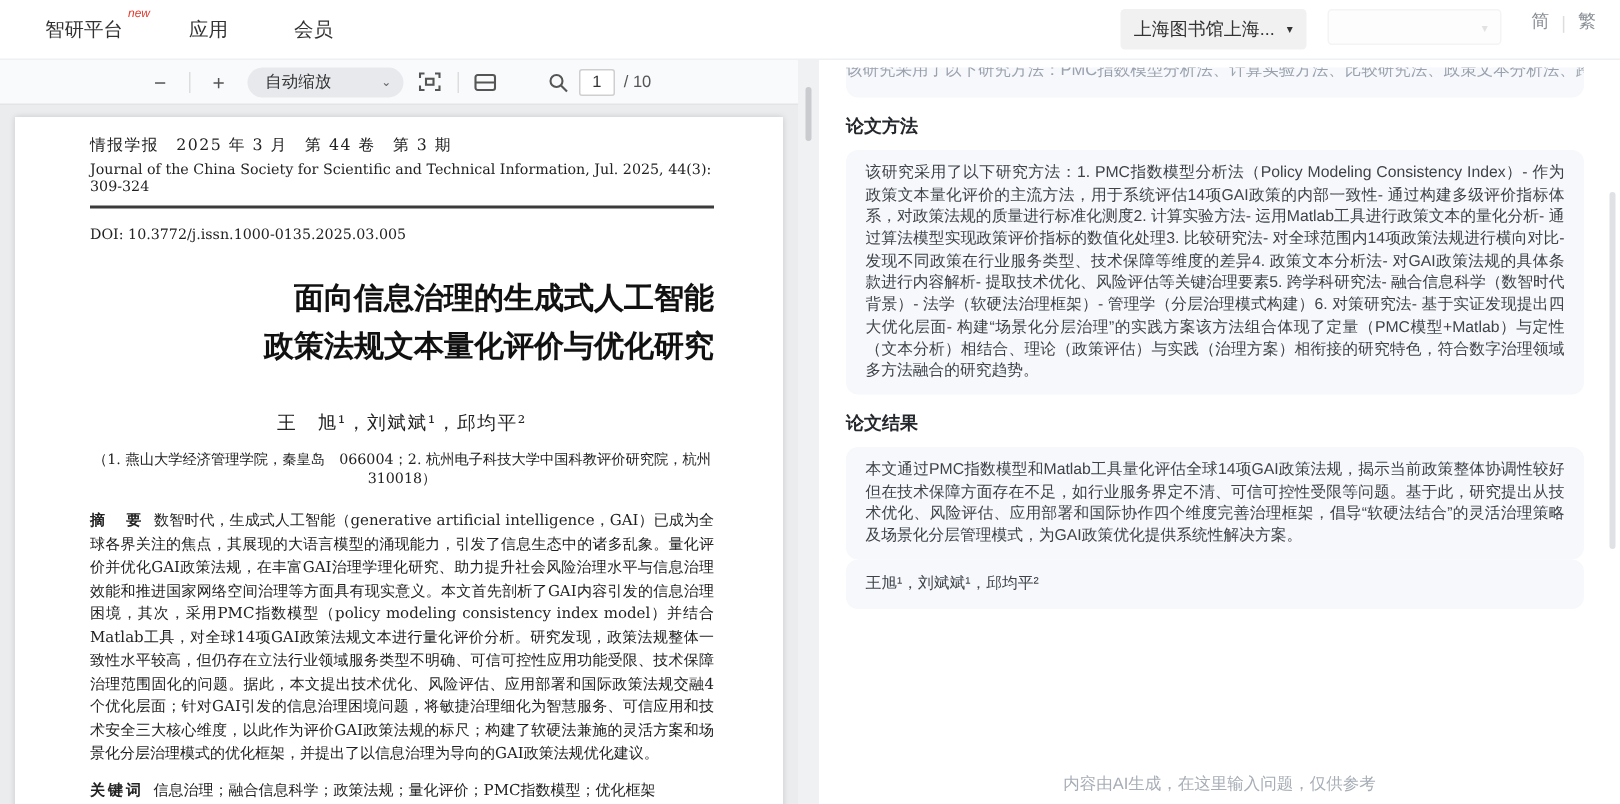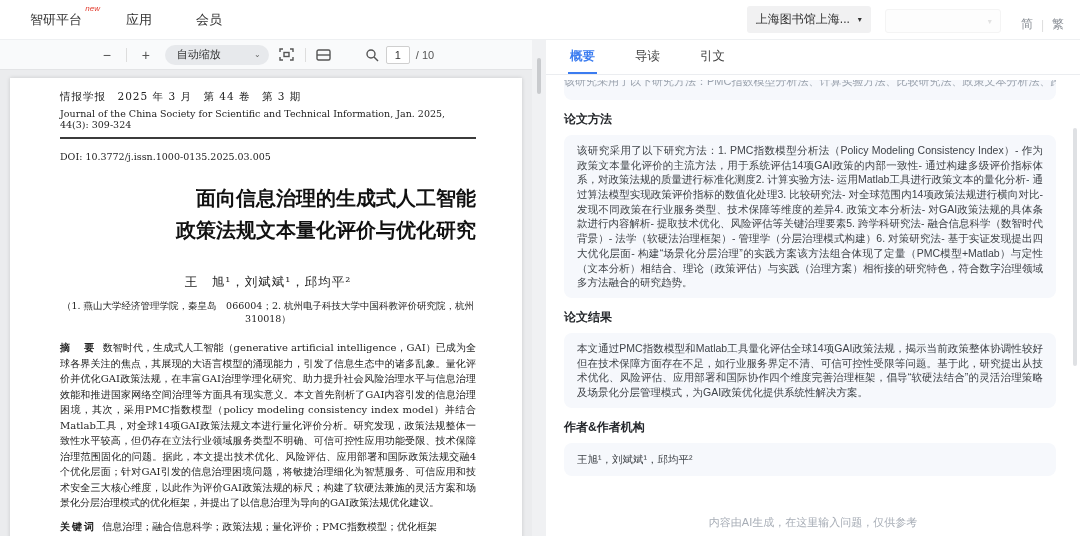--- a/index.html
+++ b/index.html
@@ -13,21 +13,21 @@
   .logo-row { display:flex; align-items:center; gap:5px; }
   .logo-mark { width:22px; height:18px; background:#d5342b; border-radius:3px; position:relative; }
   .logo-mark::before { content:""; position:absolute; left:4px; top:3px; width:5px; height:12px; background:#fff; }
   .logo-mark::after  { content:""; position:absolute; left:12px; top:3px; width:6px; height:7px; background:#fff; }
   .logo-cn { color:#d5342b; font-weight:bold; font-size:14px; letter-spacing:2px; line-height:1; }
   .logo-en { color:#d5342b; font-size:6px; letter-spacing:1.5px; line-height:1; margin-top:2px; }
   .logo-sub { color:#2a5fa5; font-weight:bold; font-size:11px; letter-spacing:4.5px; margin-top:2px; line-height:1; }
   .nav { display:flex; gap:44px; margin-left:14px; }
   .nav-item { font-size:13px; color:#333; position:relative; cursor:pointer; }
   .nav-badge { position:absolute; top:-7px; right:-18px; color:#e23b2e; font-size:8px; font-style:italic; }
-  .hdr-right { margin-left:auto; display:flex; align-items:flex-end; gap:14px; }
+  .hdr-right { margin-left:auto; display:flex; align-items:flex-start; gap:14px; }
   .org-dd { background:#f1f1f2; border-radius:3px; padding:5px 9px; font-size:12px; color:#333;
             display:flex; align-items:center; gap:8px; cursor:pointer; }
   .org-dd .caret { font-size:8px; color:#333; }
   .ghost-dd { width:116px; height:24px; background:#fdfdfd; border:1px solid #f4f4f4; border-radius:3px;
               display:flex; align-items:center; justify-content:flex-end; padding:0 8px; }
   .ghost-dd .caret { font-size:8px; color:#e2e2e2; }
   .lang { display:flex; align-items:center; gap:8px; font-size:12px; color:#8a8f96; margin-left:6px; }
   .lang .div { color:#ddd; }
   .lang span { cursor:pointer; }
 
@@ -155,21 +155,21 @@
           </svg>
         </div>
         <input class="page-input" value="1" style="">
         <span class="page-total">/ 10</span>
       </div>
     </div>
 
     <div class="pdf-area">
       <div class="page">
         <div class="j-cn">情报学报　2025 年 3 月　第 44 卷　第 3 期</div>
-        <div class="j-en">Journal of the China Society for Scientific and Technical Information, Jan. 2025, 44(3): 309-324</div>
+        <div class="j-en">Journal of the China Society for Scientific and Technical Information, Jul. 2025, 44(3): 309-324</div>
         <hr class="rule">
         <div class="doi">DOI: 10.3772/j.issn.1000-0135.2025.03.005</div>
         <div class="p-title">
           <div>面向信息治理的生成式人工智能</div>
           <div>政策法规文本量化评价与优化研究</div>
         </div>
         <div class="p-authors">王　旭¹，刘斌斌¹，邱均平²</div>
         <div class="p-affil">（1. 燕山大学经济管理学院，秦皇岛　066004；2. 杭州电子科技大学中国科教评价研究院，杭州　310018）</div>
         <div class="p-abs">
           <b>摘　要</b>&nbsp;&nbsp;<span>数智时代，生成式人工智能（generative artificial intelligence，GAI）已成为全球各界关注的焦点，其展现的大语言模型的涌现能力，引发了信息生态中的诸多乱象。量化评价并优化GAI政策法规，在丰富GAI治理学理化研究、助力提升社会风险治理水平与信息治理效能和推进国家网络空间治理等方面具有现实意义。本文首先剖析了GAI内容引发的信息治理困境，其次，采用PMC指数模型（policy modeling consistency index model）并结合Matlab工具，对全球14项GAI政策法规文本进行量化评价分析。研究发现，政策法规整体一致性水平较高，但仍存在立法行业领域服务类型不明确、可信可控性应用功能受限、技术保障治理范围固化的问题。据此，本文提出技术优化、风险评估、应用部署和国际政策法规交融4个优化层面；针对GAI引发的信息治理困境问题，将敏捷治理细化为智慧服务、可信应用和技术安全三大核心维度，以此作为评价GAI政策法规的标尺；构建了软硬法兼施的灵活方案和场景化分层治理模式的优化框架，并提出了以信息治理为导向的GAI政策法规优化建议。</span>
@@ -180,38 +180,32 @@
 
       </div>
     </div>
   </div>
 
   <div class="gutter">
     <div class="gutter-handle"></div>
   </div>
 
   <div class="ai">
-    <div class="tabs">
-      <div class="tab active">概要</div>
-      <div class="tab">导读</div>
-      <div class="tab">引文</div>
-    </div>
 
     <div class="ai-content">
       <div class="sliver">
         <div>该研究采用了以下研究方法：PMC指数模型分析法、计算实验方法、比较研究法、政策文本分析法、跨学科研究法、对策研究法，体现了定量与定性相结合的研究特色</div>
       </div>
 
       <div class="sec-h">论文方法</div>
       <div class="card">该研究采用了以下研究方法：1. PMC指数模型分析法（Policy Modeling Consistency Index）- 作为政策文本量化评价的主流方法，用于系统评估14项GAI政策的内部一致性- 通过构建多级评价指标体系，对政策法规的质量进行标准化测度2. 计算实验方法- 运用Matlab工具进行政策文本的量化分析- 通过算法模型实现政策评价指标的数值化处理3. 比较研究法- 对全球范围内14项政策法规进行横向对比- 发现不同政策在行业服务类型、技术保障等维度的差异4. 政策文本分析法- 对GAI政策法规的具体条款进行内容解析- 提取技术优化、风险评估等关键治理要素5. 跨学科研究法- 融合信息科学（数智时代背景）- 法学（软硬法治理框架）- 管理学（分层治理模式构建）6. 对策研究法- 基于实证发现提出四大优化层面- 构建“场景化分层治理”的实践方案该方法组合体现了定量（PMC模型+Matlab）与定性（文本分析）相结合、理论（政策评估）与实践（治理方案）相衔接的研究特色，符合数字治理领域多方法融合的研究趋势。</div>
 
       <div class="sec-h">论文结果</div>
       <div class="card">本文通过PMC指数模型和Matlab工具量化评估全球14项GAI政策法规，揭示当前政策整体协调性较好但在技术保障方面存在不足，如行业服务界定不清、可信可控性受限等问题。基于此，研究提出从技术优化、风险评估、应用部署和国际协作四个维度完善治理框架，倡导“软硬法结合”的灵活治理策略及场景化分层管理模式，为GAI政策优化提供系统性解决方案。</div>
 
-      <div class="sec-h">作者&amp;作者机构</div>
       <div class="card">
         <div class="aline">王旭¹，刘斌斌¹，邱均平²</div>
 
       </div>
 
     </div>
 
     <div class="ai-footer">内容由AI生成，在这里输入问题，仅供参考</div>
     <div class="ai-scrollbar"></div>
   </div>

